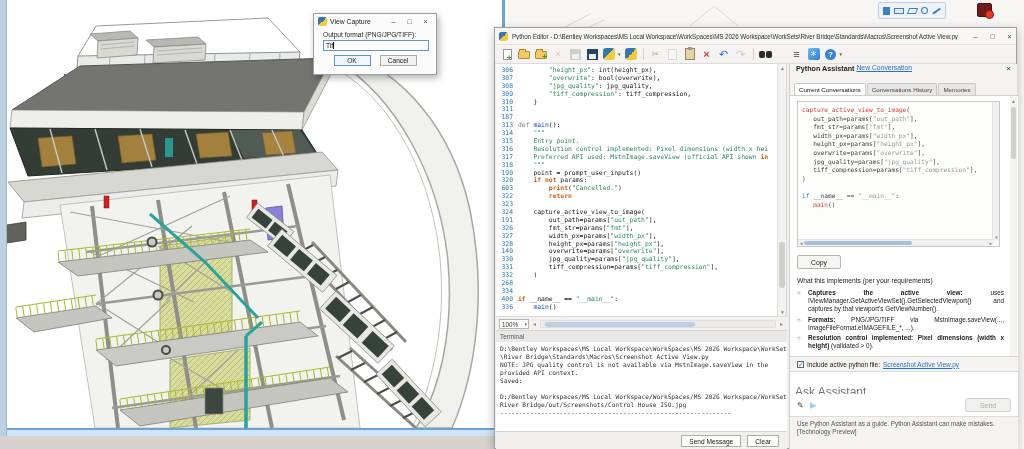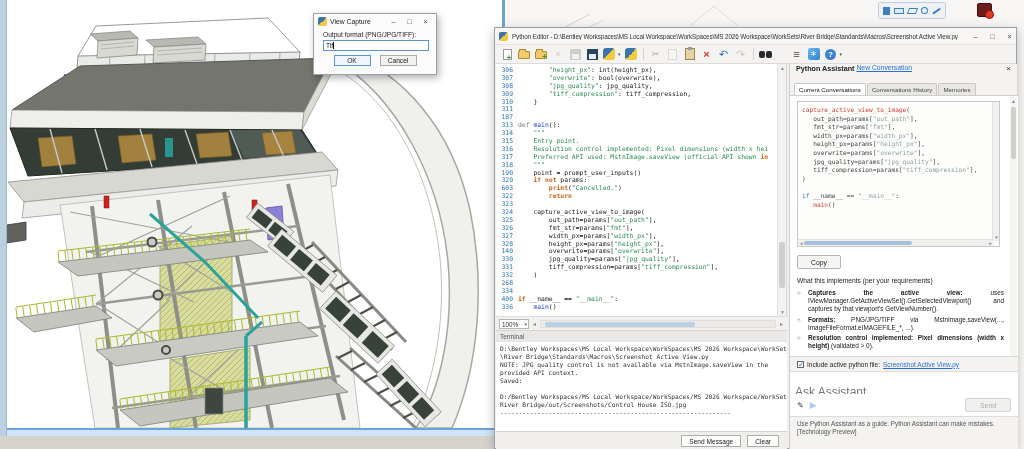--- a/index.html
+++ b/index.html
@@ -447,21 +447,21 @@
           <div class="cl"><span class="gut">315</span><span class="tk-doc">    Entry point.</span></div>
           <div class="cl"><span class="gut">316</span><span class="tk-doc">    Resolution control implemented: Pixel dimensions (width x hei</span></div>
           <div class="cl"><span class="gut">317</span><span class="tk-doc">    Preferred API used: MstnImage.saveView (official API shown </span><span class="tk-kw">in</span></div>
           <div class="cl"><span class="gut">318</span><span class="tk-doc">    """</span></div>
           <div class="cl"><span class="gut">190</span><span class="tk-txt">    point = prompt_user_inputs()</span></div>
           <div class="cl"><span class="gut">320</span><span class="tk-txt">    </span><span class="tk-kw">if</span><span class="tk-txt"> </span><span class="tk-kw">not</span><span class="tk-txt"> params:</span></div>
           <div class="cl"><span class="gut">603</span><span class="tk-txt">        </span><span class="tk-kw">print</span><span class="tk-txt">(</span><span class="tk-str">"Cancelled."</span><span class="tk-txt">)</span></div>
           <div class="cl"><span class="gut">322</span><span class="tk-txt">        </span><span class="tk-kw">return</span></div>
           <div class="cl"><span class="gut">323</span></div>
           <div class="cl"><span class="gut">324</span><span class="tk-txt">    capture_active_view_to_image(</span></div>
-          <div class="cl"><span class="gut">325</span><span class="tk-txt">        out_path=params[</span><span class="tk-str">"out_path"</span><span class="tk-txt">],</span></div>
+          <div class="cl"><span class="gut">191</span><span class="tk-txt">        out_path=params[</span><span class="tk-str">"out_path"</span><span class="tk-txt">],</span></div>
           <div class="cl"><span class="gut">326</span><span class="tk-txt">        fmt_str=params[</span><span class="tk-str">"fmt"</span><span class="tk-txt">],</span></div>
           <div class="cl"><span class="gut">327</span><span class="tk-txt">        width_px=params[</span><span class="tk-str">"width_px"</span><span class="tk-txt">],</span></div>
           <div class="cl"><span class="gut">328</span><span class="tk-txt">        height_px=params[</span><span class="tk-str">"height_px"</span><span class="tk-txt">],</span></div>
           <div class="cl"><span class="gut">140</span><span class="tk-txt">        overwrite=params[</span><span class="tk-str">"overwrite"</span><span class="tk-txt">],</span></div>
           <div class="cl"><span class="gut">330</span><span class="tk-txt">        jpg_quality=params[</span><span class="tk-str">"jpg_quality"</span><span class="tk-txt">],</span></div>
           <div class="cl"><span class="gut">331</span><span class="tk-txt">        tiff_compression=params[</span><span class="tk-str">"tiff_compression"</span><span class="tk-txt">],</span></div>
           <div class="cl"><span class="gut">332</span><span class="tk-txt">    )</span></div>
           <div class="cl"><span class="gut">268</span></div>
           <div class="cl"><span class="gut">334</span></div>
           <div class="cl"><span class="gut">400</span><span class="tk-kw">if</span><span class="tk-txt"> __name__ == </span><span class="tk-str">"__main__"</span><span class="tk-txt">:</span></div>

